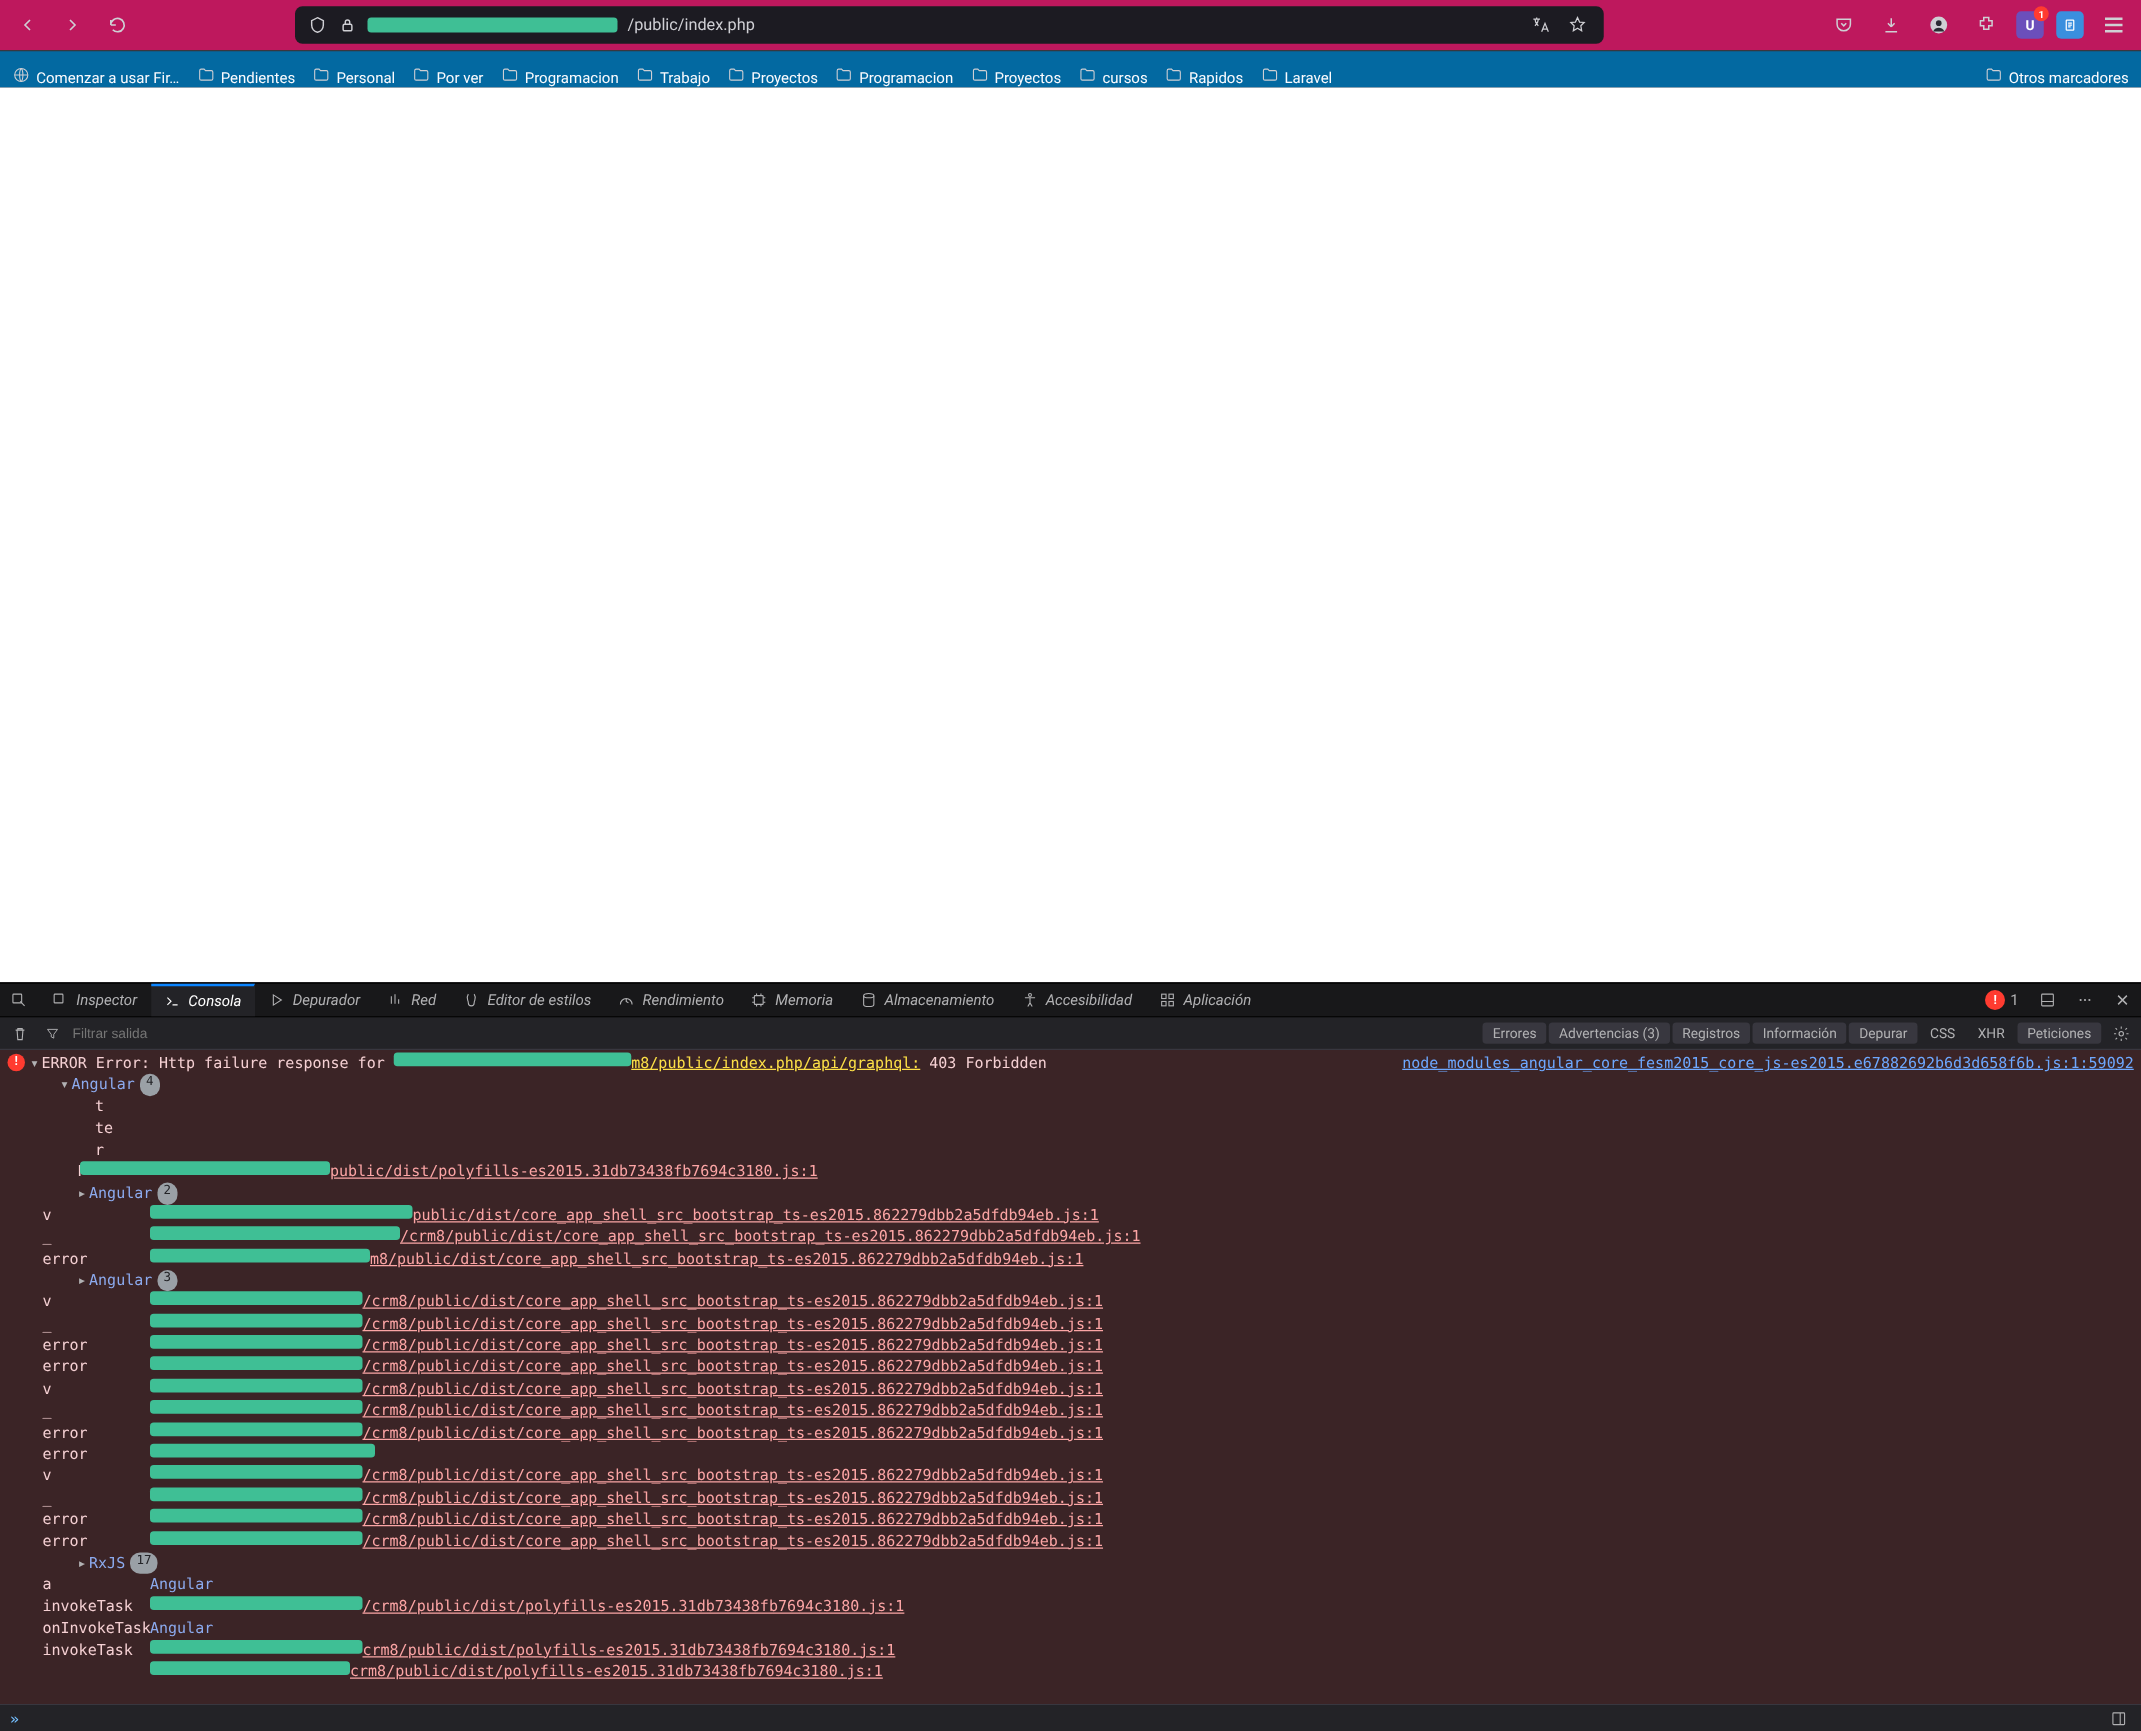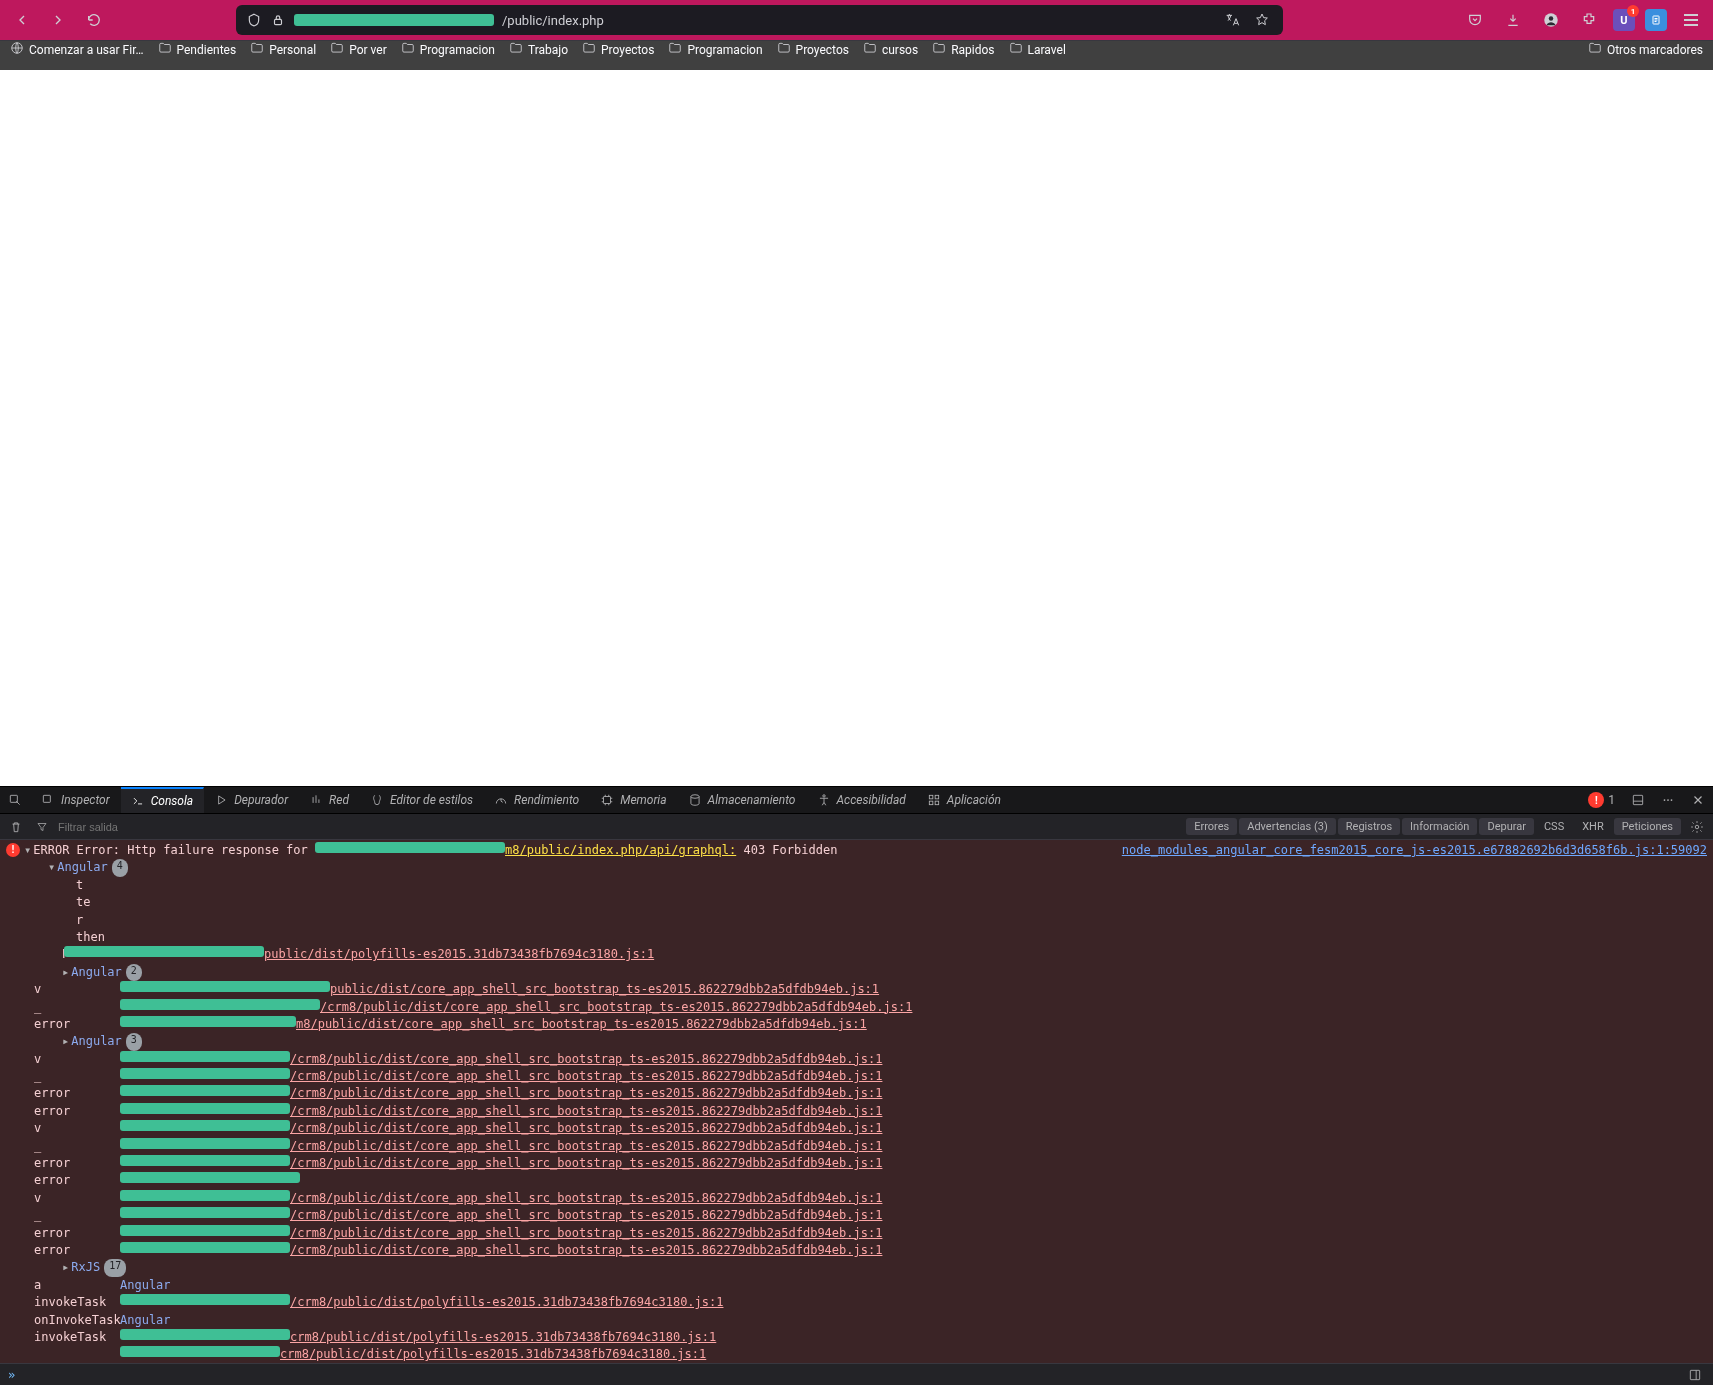--- a/index.html
+++ b/index.html
@@ -86,24 +86,24 @@
   }
   .ext-doc {
     width:22px;height:22px;background:#3a8fde;border-radius:4px;
     display:flex;align-items:center;justify-content:center;color:#fff;font-size:10px;
   }
   .hamburger { display:flex;flex-direction:column;gap:3px;justify-content:center;align-items:center;}
   .hamburger span{width:14px;height:2px;background:#cfcfd4;}
   
   .bookmarks {
     height: 30px;
-    background: #404040;
+    background: #0369a1;
     border-top: 1px solid #38373f;
     display: flex;
-    align-items: flex-start;
+    align-items: flex-end;
     padding: 0 10px;
     gap: 14px;
   }
   .bm-item {
     display:flex;align-items:center;gap:5px;
     color:#fbfbfe;
     font-size:12px;
     cursor:pointer;
   }
   .bm-item .folder-icon svg { width:14px;height:14px;stroke:#cfcfd4;fill:none;stroke-width:1.5;}
@@ -576,23 +576,20 @@
     </div>
     <div class="stack-line short" style="padding-left:70px;">
         <span class="stack-label">t</span>
       </div>
     <div class="stack-line short" style="padding-left:70px;">
         <span class="stack-label">te</span>
       </div>
     <div class="stack-line short" style="padding-left:70px;">
         <span class="stack-label">r</span>
       </div>
-    <div class="stack-line short" style="padding-left:70px;">
-        <span class="stack-label">then</span>
-      </div>
 
     <div class="stack-line">
       <span class="stack-label" style="width:30px;padding-left:28px;">P</span>
       <span class="redact-inline" style="width:200px"></span>
       <span class="link">public/dist/polyfills-es2015.31db73438fb7694c3180.js:1</span>
     </div>
 
     <div class="stack-line" style="padding-left:56px;">
       <span class="tw">▸</span>
       <span class="angular">Angular</span>

